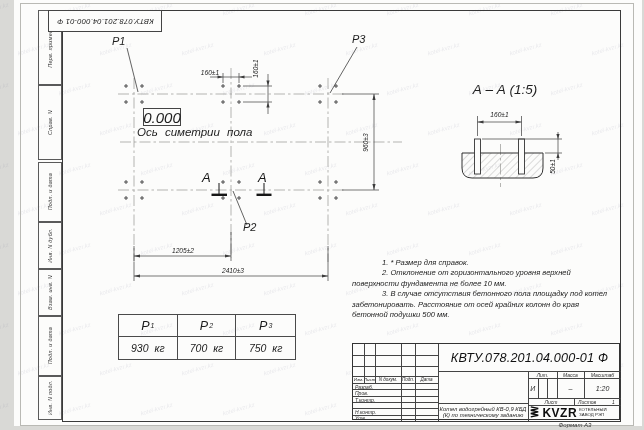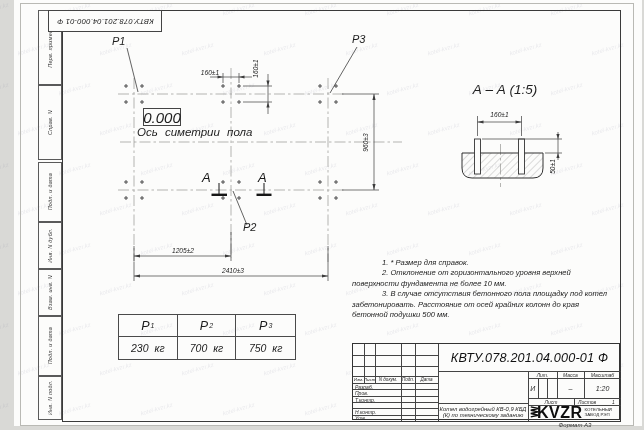--- a/index.html
+++ b/index.html
@@ -47,21 +47,21 @@
   #tb .h{position:absolute;height:0;border-top:0.9px solid #444;}
   #tb .lbl{position:absolute;font-size:5px;font-style:italic;color:#2a2a2a;white-space:nowrap;}
   #tb .ctr{display:flex;align-items:center;justify-content:center;text-align:center;}
   #designation{position:absolute;left:85px;top:0;width:183px;height:27px;
       font-size:12.6px;font-style:italic;color:#111;letter-spacing:.2px;}
   #doctitle{position:absolute;left:85px;top:27px;width:90px;height:32px;
       font-size:9.6px;line-height:10.6px;font-style:italic;color:#161616;}
   #subtitle{position:absolute;left:85px;top:59px;width:90px;height:18px;
       font-size:5.8px;line-height:6.1px;font-style:italic;color:#2a2a2a;}
   #logo{position:absolute;left:175px;top:61px;width:93px;height:16px;display:flex;align-items:center;justify-content:center;gap:2px;}
-  #logo .kvzr{font-size:16px;font-weight:bold;font-style:normal;color:#0d0d0d;letter-spacing:.5px;}
+  #logo .kvzr{font-size:12px;font-weight:bold;font-style:normal;color:#0d0d0d;letter-spacing:.5px;}
   #logo .tag{display:flex;flex-direction:column;line-height:4.6px;}
   #logo .tag span{font-size:4.4px;color:#222;font-style:normal;}
   #format{position:absolute;left:530px;top:421.5px;width:90px;text-align:center;font-size:6px;font-style:italic;color:#333;}
   
   .wm{position:absolute;font-size:6px;color:#6a6a88;opacity:.13;transform:rotate(-16deg);
       font-style:italic;white-space:nowrap;pointer-events:none;}
   svg{position:absolute;left:0;top:0;}
 </style>
 </head>
 <body>
@@ -286,21 +286,21 @@
       <sub>1</sub>
     </div>
   <div class="cell hdr">
       <span>P</span>
       <sub>2</sub>
     </div>
   <div class="cell hdr">
       <span>P</span>
       <sub>3</sub>
     </div>
-  <div class="cell val">230 кг</div>
+  <div class="cell val">930 кг</div>
   <div class="cell val">700 кг</div>
   <div class="cell val">750 кг</div>
 </div>
 
 <div id="notes">
   <p>1. * Размер для справок.</p>
   <p>2. Отклонение от горизонтального уровня верхней поверхности фундамента не более 10 мм.</p>
   <p>3. В случае отсутствия бетонного пола площадку под котел забетонировать. Расстояние от осей крайних колонн до края бетонной подушки 500 мм.</p>
 </div>
 

